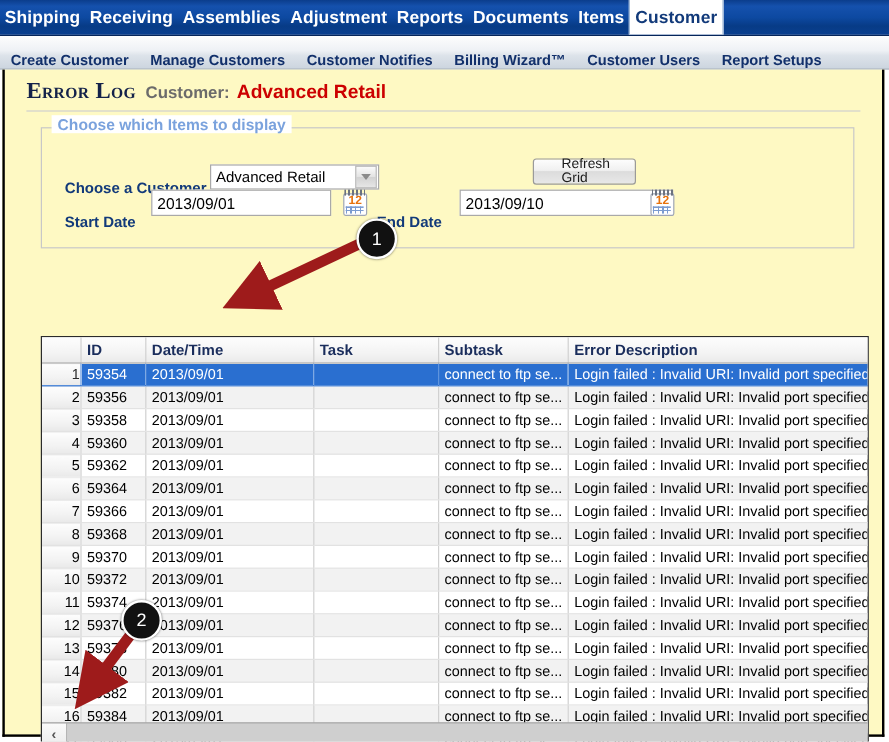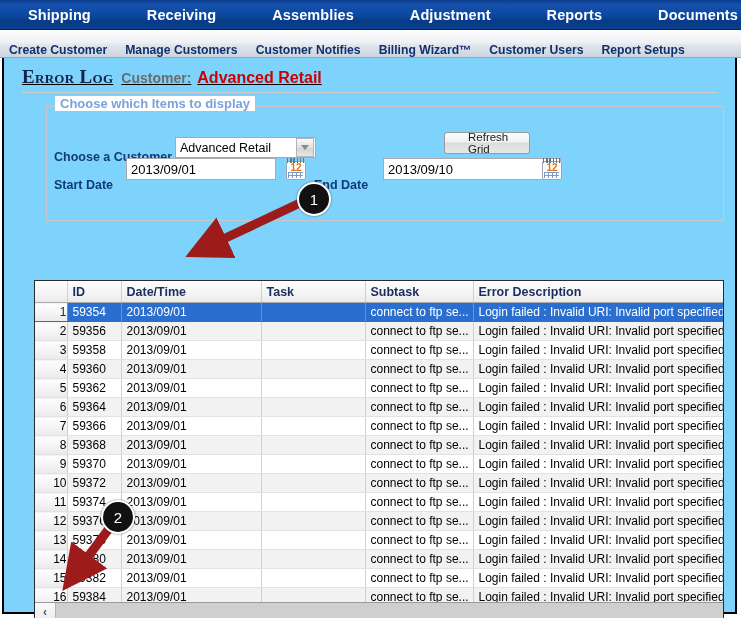--- a/index.html
+++ b/index.html
@@ -18,21 +18,21 @@
     height: 29px;
     background: linear-gradient(to bottom, #0b3d8c 0%, #1551ad 18%, #0d49a1 50%, #073b86 75%, #0a3f8f 100%);
     border-bottom: 1px solid #05255a;
     display: flex;
     align-items: stretch;
     overflow: hidden;
     position: relative;
   }
   .topnav-item {
     display: flex; align-items: center;
-    padding: 0 28px;
+    padding: 0 4px;
     color: #ffffff;
     font-size: 14.5px;
     font-weight: bold;
     white-space: nowrap;
     letter-spacing: 0.1px;
   }
   .topnav-item.active {
     background: #ffffff;
     color: #123a7a;
     border-left: 1px solid #9fb8d8;
@@ -58,22 +58,21 @@
   }
 
   
   .page {
     position: absolute;
     left: 2px; top: 58px;
     width: 735px; height: 556px;
     border: 2px solid #000000;
     border-top: none;
     box-sizing: border-box;
-    background: #7dd3fc;
-    text-decoration: underline;
+    background: #fef9c3;
   }
 
   .title-row {
     padding: 8px 0 4px 18px;
     display: flex; align-items: baseline;
   }
   .title-main {
     font-family: "Liberation Serif", serif;
     font-size: 19px;
     font-weight: bold;
@@ -95,24 +94,23 @@
   }
   .title-rule {
     margin: 0 18px 0 18px;
     border-bottom: 1px solid #cfcfcf;
   }
 
   
   .groupbox {
     position: absolute;
     left: 30px; top: 48px;
-    width: 678px; height: 115px;
+    width: 678px; height: 101px;
     border: 1px solid #c8c8c8;
     box-sizing: border-box;
-    margin-left: 12px;
   }
   .groupbox-legend {
     position: absolute;
     left: 8px; top: -11px;
     background: #ffffff;
     padding: 0 5px;
     font-size: 13px;
     font-weight: bold;
     color: #7aa2dd;
   }

